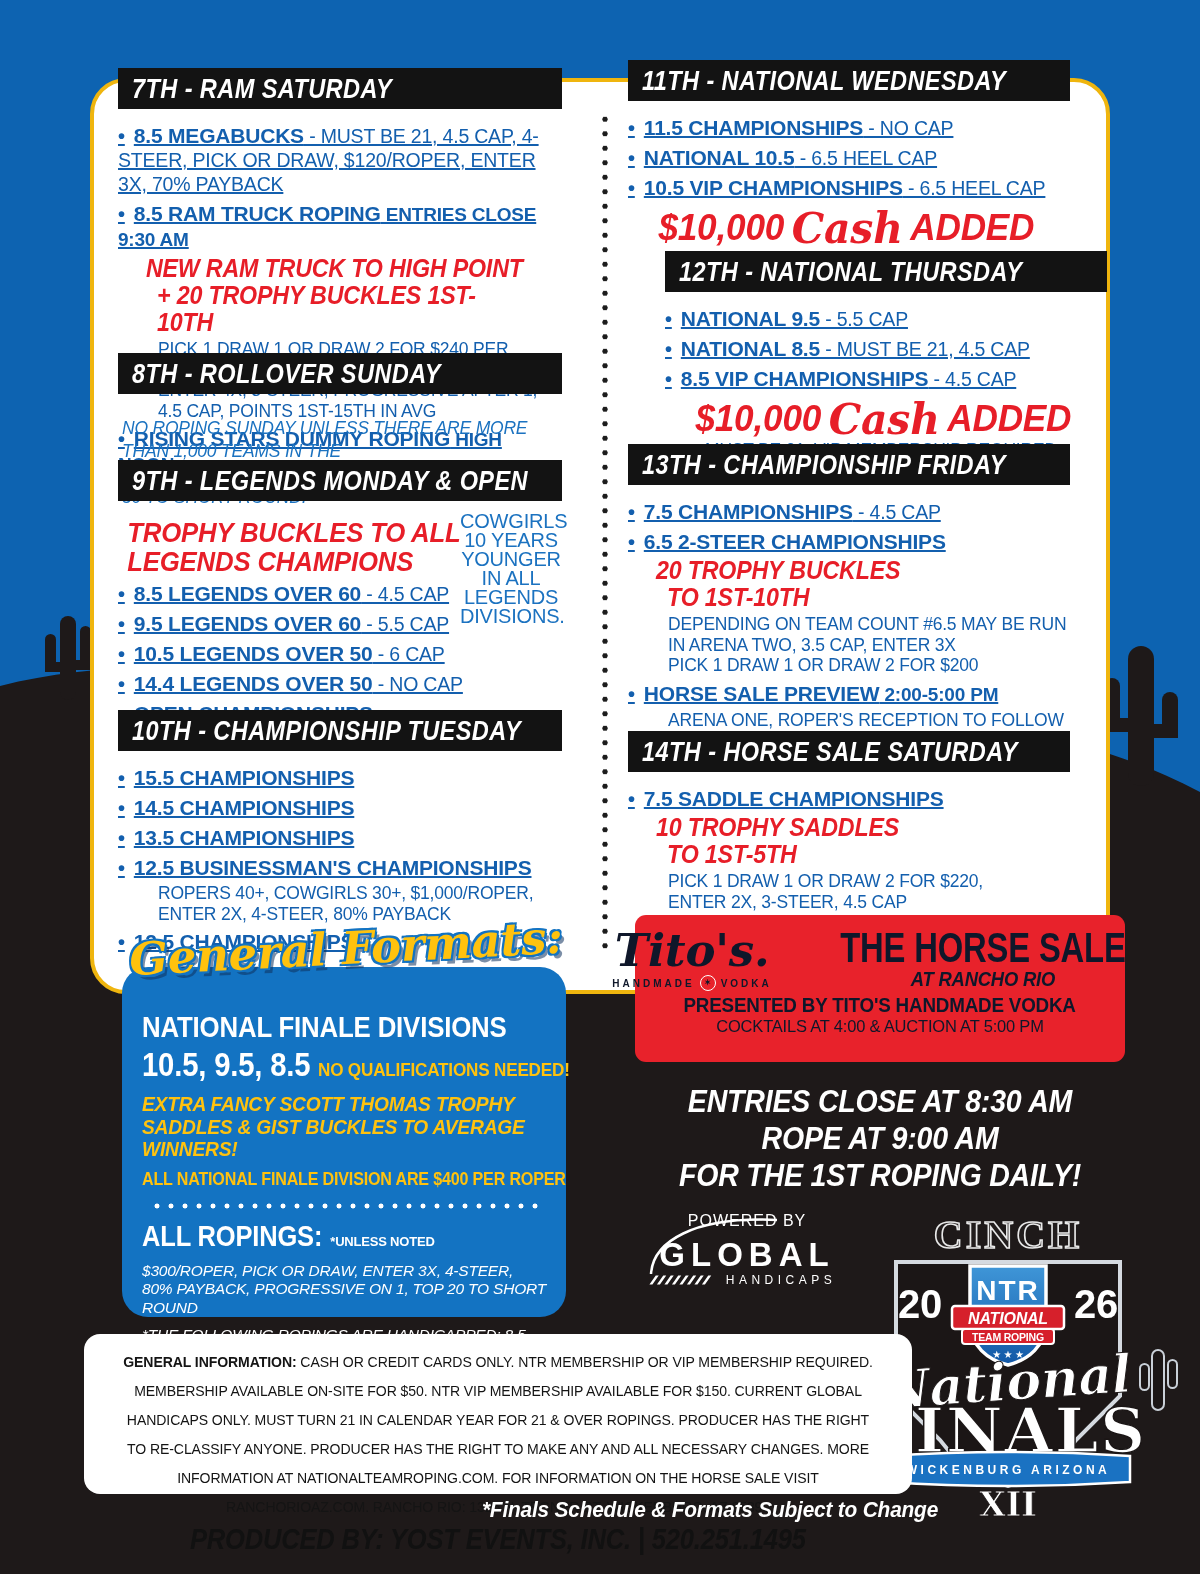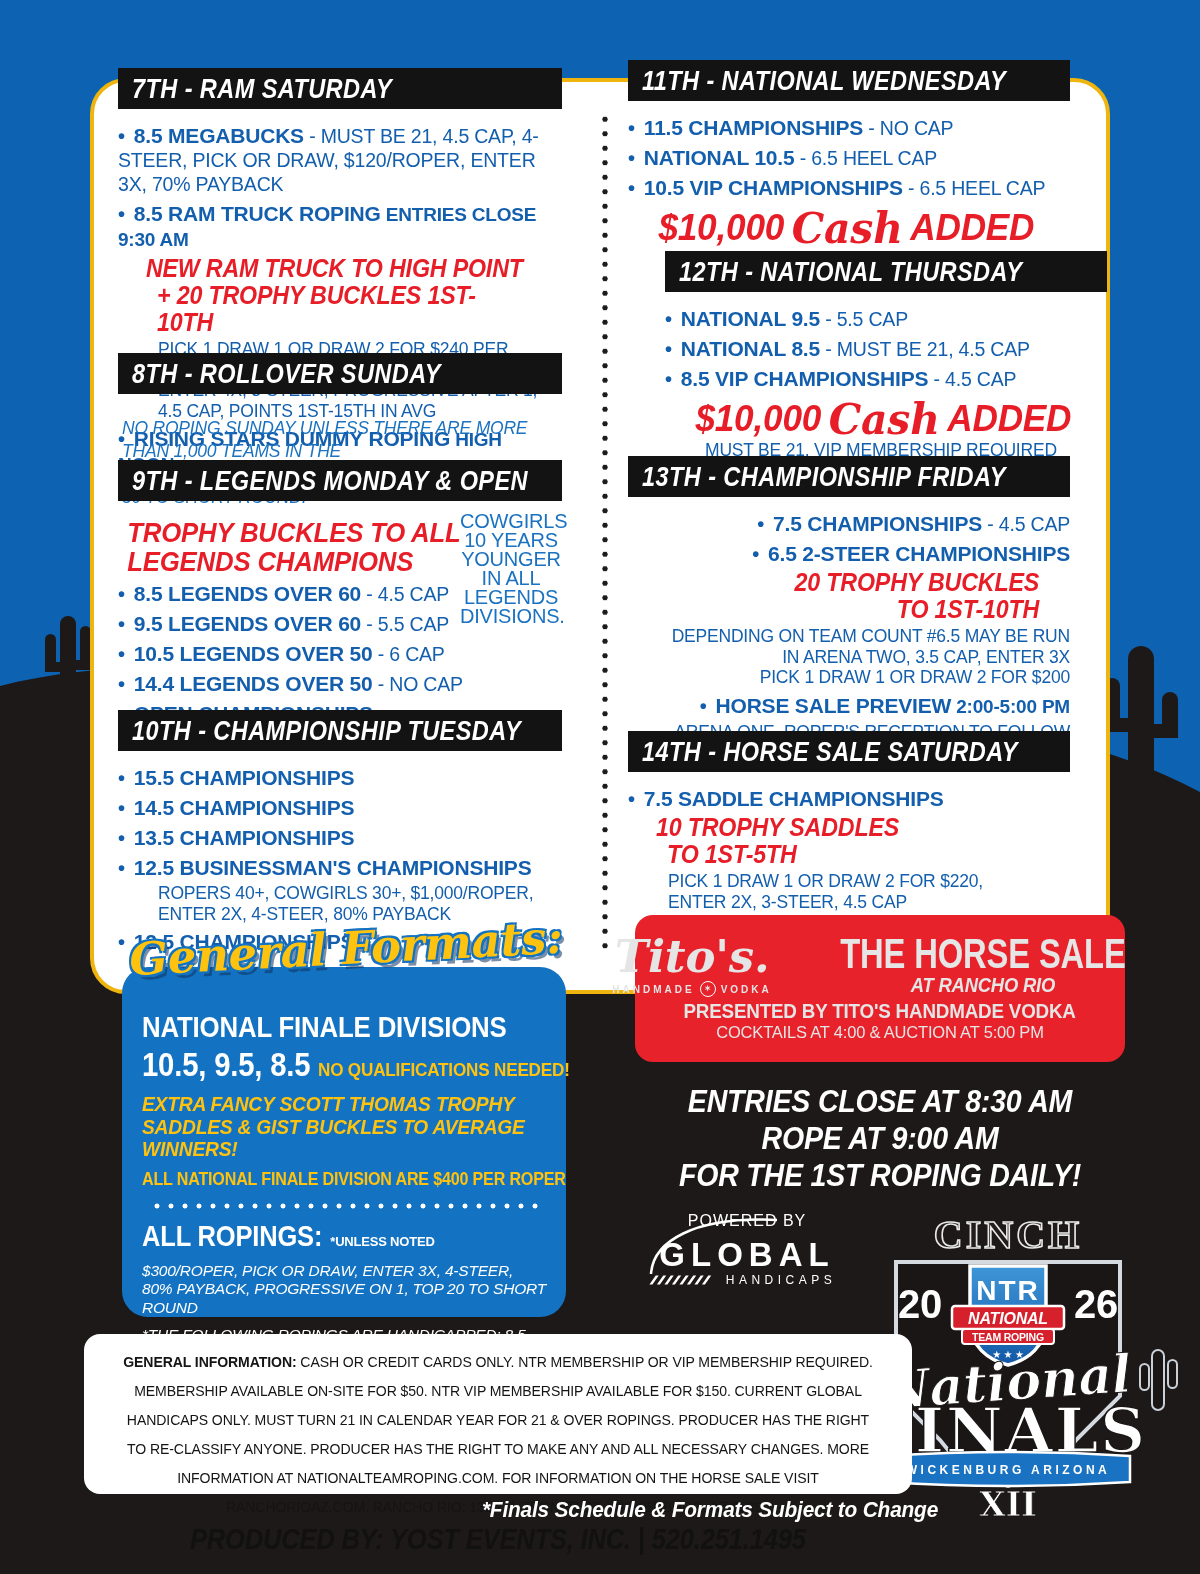--- a/index.html
+++ b/index.html
@@ -21,21 +21,21 @@
   #right-col{left:628px;width:442px;}
   .section{position:absolute;left:0;width:100%;}
 
   .bar{position:relative;height:41px;background:#131313;}
   .bar-text{position:absolute;left:14px;top:0;line-height:42px;color:#fff;font-weight:bold;
             font-style:italic;font-size:28px;letter-spacing:0.5px;transform:scaleX(0.84);
             transform-origin:left center;white-space:nowrap;}
   .sec-content{padding-top:9px;}
 
   .item{margin-top:2px;}
-  .item-line{font-size:20px;line-height:24px;color:#135fae;margin-top:6px;}
+  .item-line{font-size:20px;line-height:24px;color:#135fae;margin-top:6px;text-decoration:underline;}
   .bullet{font-weight:bold;margin-right:9px;}
   .title{font-weight:bold;font-size:21px;}
   .after{font-size:19.5px;}
   .bold-after{font-weight:bold;font-size:19px;}
   .details{padding-left:40px;font-size:17.5px;line-height:20.5px;color:#135fae;margin-top:3px;}
   .item-promo{padding-left:30px;color:#e71e28;font-weight:bold;font-style:italic;
               font-size:25px;line-height:27px;margin:3px 0 2px 0;transform:scaleX(0.93);transform-origin:left;}
   .item-promo div:nth-child(2){padding-left:12px;}
   .cash-line{padding-left:32px;color:#e71e28;white-space:nowrap;transform:scaleX(0.95);
              transform-origin:left;height:46px;}
@@ -69,21 +69,21 @@
             background-image:radial-gradient(circle,#fff 2.3px,transparent 2.7px);
             background-size:14px 6px;background-repeat:repeat-x;background-position:left center;}
   .fmt-ar-row{white-space:nowrap;}
   .fmt-allropings{font-weight:bold;font-size:30px;display:inline-block;transform:scaleX(0.85);
                   transform-origin:left;}
   .fmt-unless{font-weight:bold;font-size:13px;display:inline-block;margin-left:-28px;}
   .fmt-p{font-style:italic;font-size:15.5px;line-height:18.5px;margin-top:9px;}
 
   
   .tito-box{position:absolute;left:635px;top:915px;width:490px;height:147px;background:#e8222b;
-            border-radius:18px;z-index:5;color:#e5e5e5;text-align:center;box-sizing:border-box;padding-top:19px;}
+            border-radius:11px;z-index:5;color:#0f172a;text-align:center;box-sizing:border-box;padding-top:13px;}
   .tito-row{display:flex;align-items:center;justify-content:center;gap:10px;}
   .tito-brand{width:195px;flex:0 0 auto;}
   .tito-script{font-family:"DejaVu Serif",serif;font-style:italic;font-weight:bold;font-size:45px;line-height:46px;}
   .tito-sub{font-size:10px;letter-spacing:3px;margin-top:1px;display:flex;align-items:center;justify-content:center;gap:5px;font-weight:bold;}
   .tito-crest{width:14px;height:14px;border:1.5px solid #fff;border-radius:50%;display:inline-block;
               font-size:8px;line-height:13px;letter-spacing:0;}
   .tito-right{flex:0 0 auto;}
   .ths{font-size:42px;font-weight:bold;line-height:40px;white-space:nowrap;display:inline-block;
        transform:scaleX(0.78);transform-origin:center;}
   .arr{font-size:20px;font-weight:bold;font-style:italic;display:block;transform:scaleX(0.92);}
@@ -277,21 +277,21 @@
           </div>
           <div class="item">
             <div class="item-line"><span class="bullet">•</span><span class="title">8.5 VIP CHAMPIONSHIPS</span><span class="after"> - 4.5 CAP</span></div>
             <div class="cash-line"><span class="cash-amount">$10,000</span><span class="cash-word">Cash</span><span class="cash-suffix">ADDED</span></div>
             <div class="details">
               <div>MUST BE 21, VIP MEMBERSHIP REQUIRED</div>
             </div>
           </div>
         </div>
       </div>
-      <div class="section" style="top: 456px; text-align: right;">
+      <div class="section" style="top: 444px;">
         <div class="bar">
           <span class="bar-text">13TH - CHAMPIONSHIP FRIDAY</span>
         </div>
         <div class="sec-content">
           <div class="item">
             <div class="item-line"><span class="bullet">•</span><span class="title">7.5 CHAMPIONSHIPS</span><span class="after"> - 4.5 CAP</span></div>
           </div>
           <div class="item">
             <div class="item-line"><span class="bullet">•</span><span class="title">6.5 2-STEER CHAMPIONSHIPS</span></div>
             <div class="item-promo">

